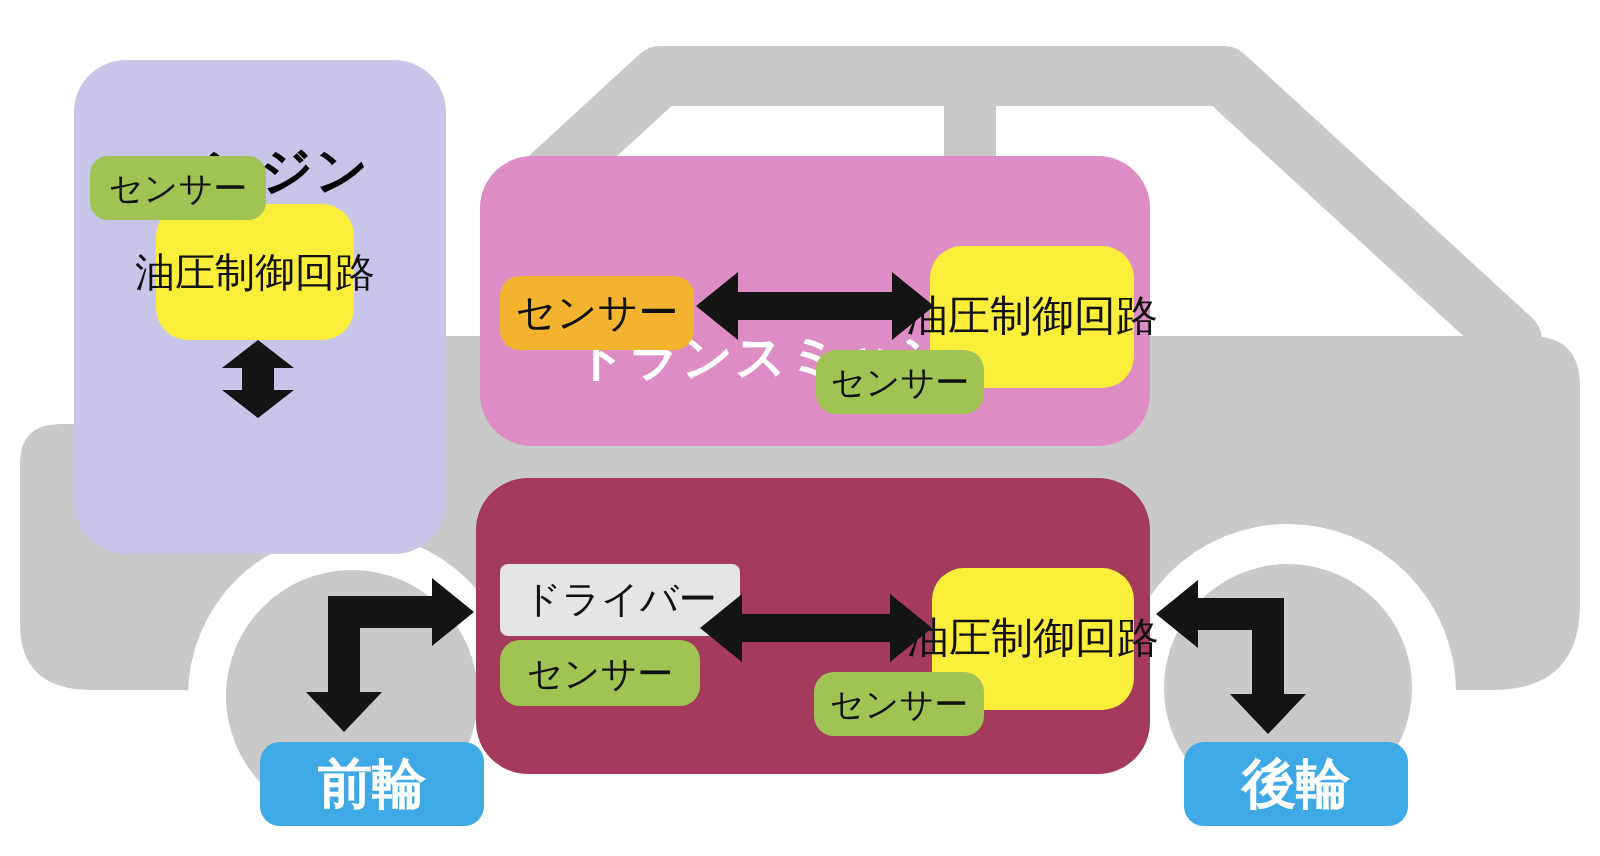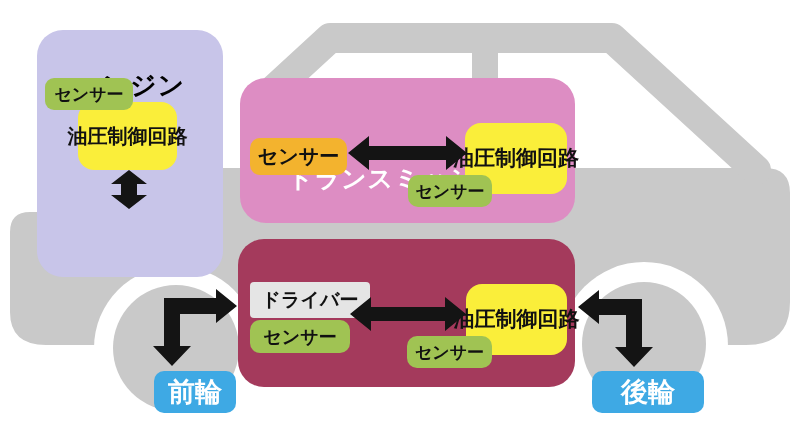--- a/index.html
+++ b/index.html
@@ -12,21 +12,21 @@
   .layer-car{z-index:0;}
   .layer-arrows{z-index:2;pointer-events:none;}
   .box{position:absolute;box-sizing:border-box;}
   .group-box{border-radius:26px;}
   .group-title{
     position:absolute;left:0;right:0;text-align:center;
     font-weight:bold;letter-spacing:1px;white-space:nowrap;
   }
   .chip{
     display:flex;align-items:center;justify-content:center;
-    font-weight:bold;color:#111;text-align:right;white-space:nowrap;
+    font-weight:normal;color:#111;text-align:right;white-space:nowrap;
   }
   .chip-2line{line-height:1.15;}
   
   .engine{left:37px;top:30px;width:186px;height:247px;background:#c8c5e9;}
   .engine-title{top:38px;font-size:26px;color:#000;}
   .engine-sensor{left:45px;top:78px;width:88px;height:32px;background:#a0c353;border-radius:9px;font-size:17px;}
   .engine-hyd{left:78px;top:102px;width:99px;height:68px;background:#faee3a;border-radius:16px;font-size:20px;}
   .engine-valve{left:78px;top:208px;width:99px;height:58px;background:#c3e2ef;border-radius:14px;font-size:20px;}
   
   .trans{left:240px;top:78px;width:335px;height:145px;background:#dd8dc3;}
@@ -38,21 +38,21 @@
   .awd{left:238px;top:239px;width:337px;height:148px;background:#a43a5c;}
   .awd-driver{left:250px;top:282px;width:120px;height:36px;background:#e5e5e5;border-radius:4px;font-size:19px;}
   .awd-sensor-left{left:250px;top:320px;width:100px;height:33px;background:#a0c353;border-radius:10px;font-size:18px;}
   .awd-hyd{left:466px;top:284px;width:101px;height:71px;background:#faee3a;border-radius:16px;font-size:21px;}
   .awd-sensor-right{left:407px;top:336px;width:85px;height:32px;background:#a0c353;border-radius:10px;font-size:17px;}
   
   .wheel-label{
     background:#3ea9e4;border-radius:10px;color:#fff;font-weight:bold;
     font-size:27px;display:flex;align-items:center;justify-content:center;
   }
-  .front-wheel{left:130px;top:371px;width:82px;height:42px;margin-left:24px;}
+  .front-wheel{left:130px;top:371px;width:112px;height:42px;}
   .rear-wheel{left:592px;top:371px;width:112px;height:42px;}
 </style>
 </head>
 <body>
 
 <div id="stage">
 
   <svg class="layer-car" width="800" height="428" viewBox="0 0 800 428">
     <g fill="#c9c9c9" stroke="none">
       <path d="M 30,212 L 100,212 L 100,168 L 765,168 Q 790,168 790,193 L 790,302 Q 790,345 746,345 L 46,345 Q 10,345 10,312 L 10,232 Q 10,212 30,212 Z"></path>

